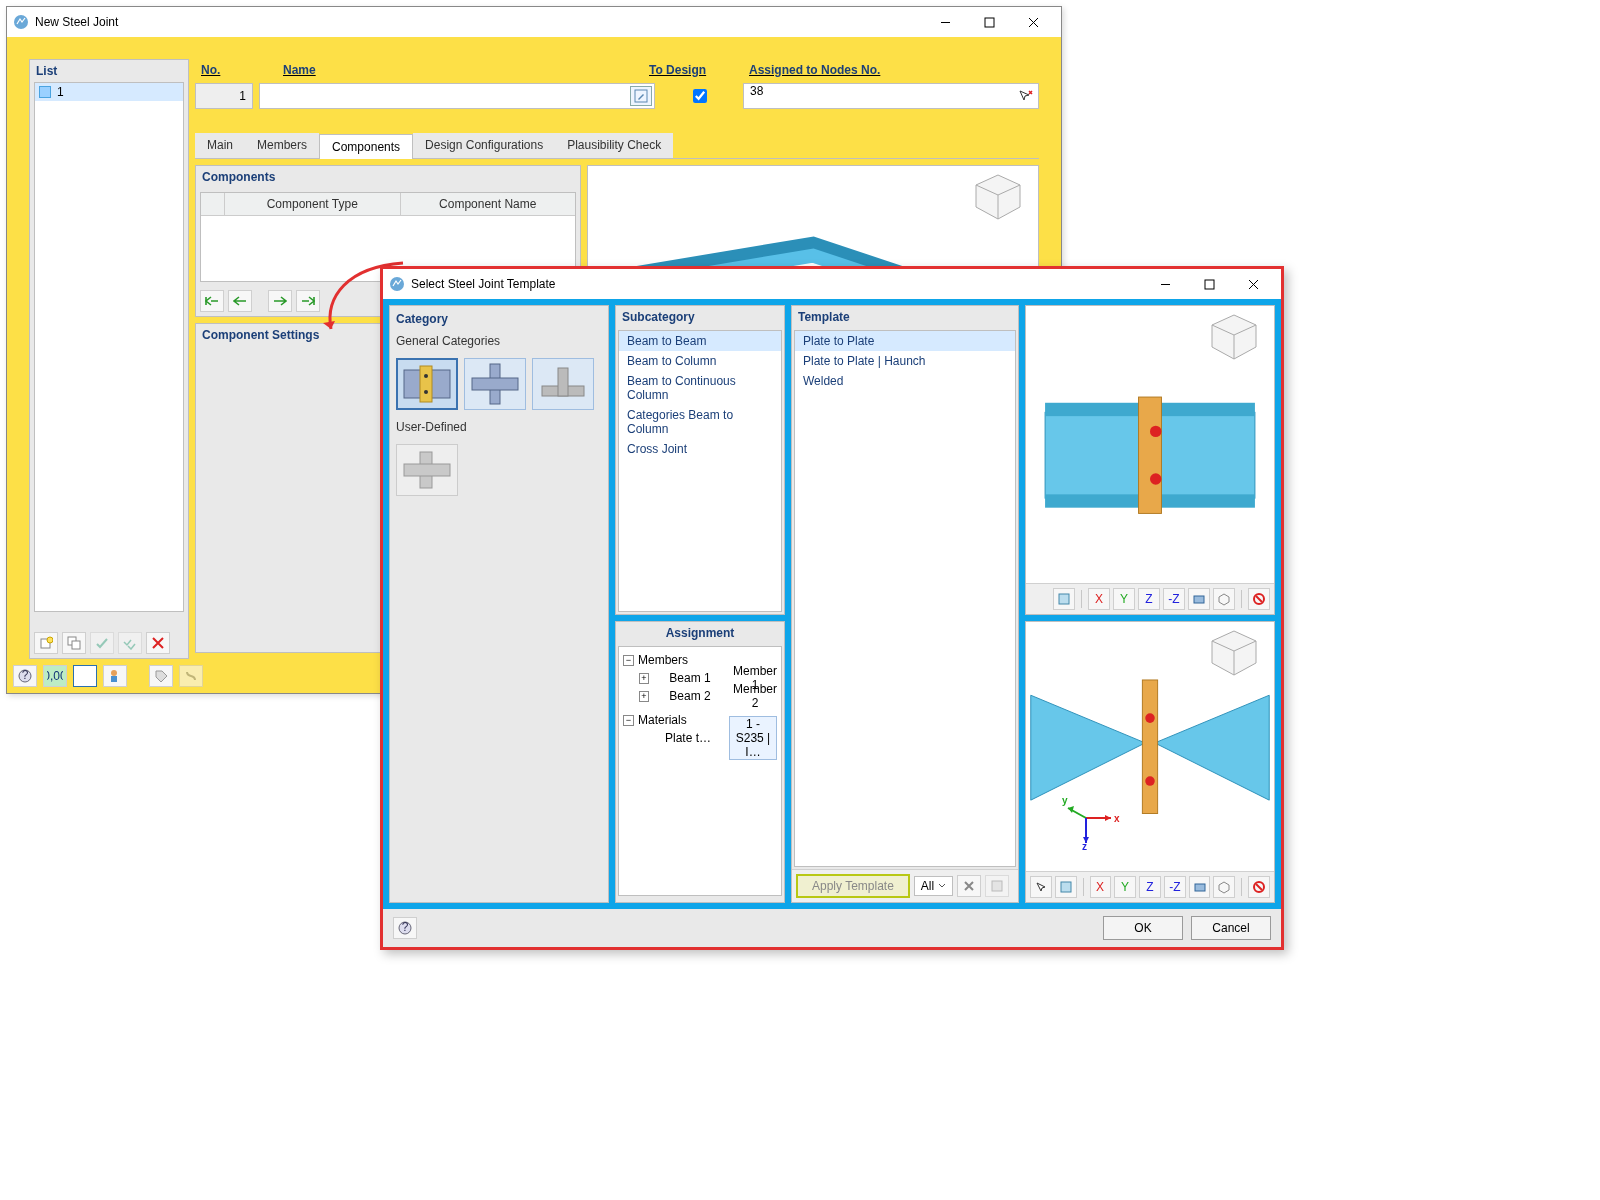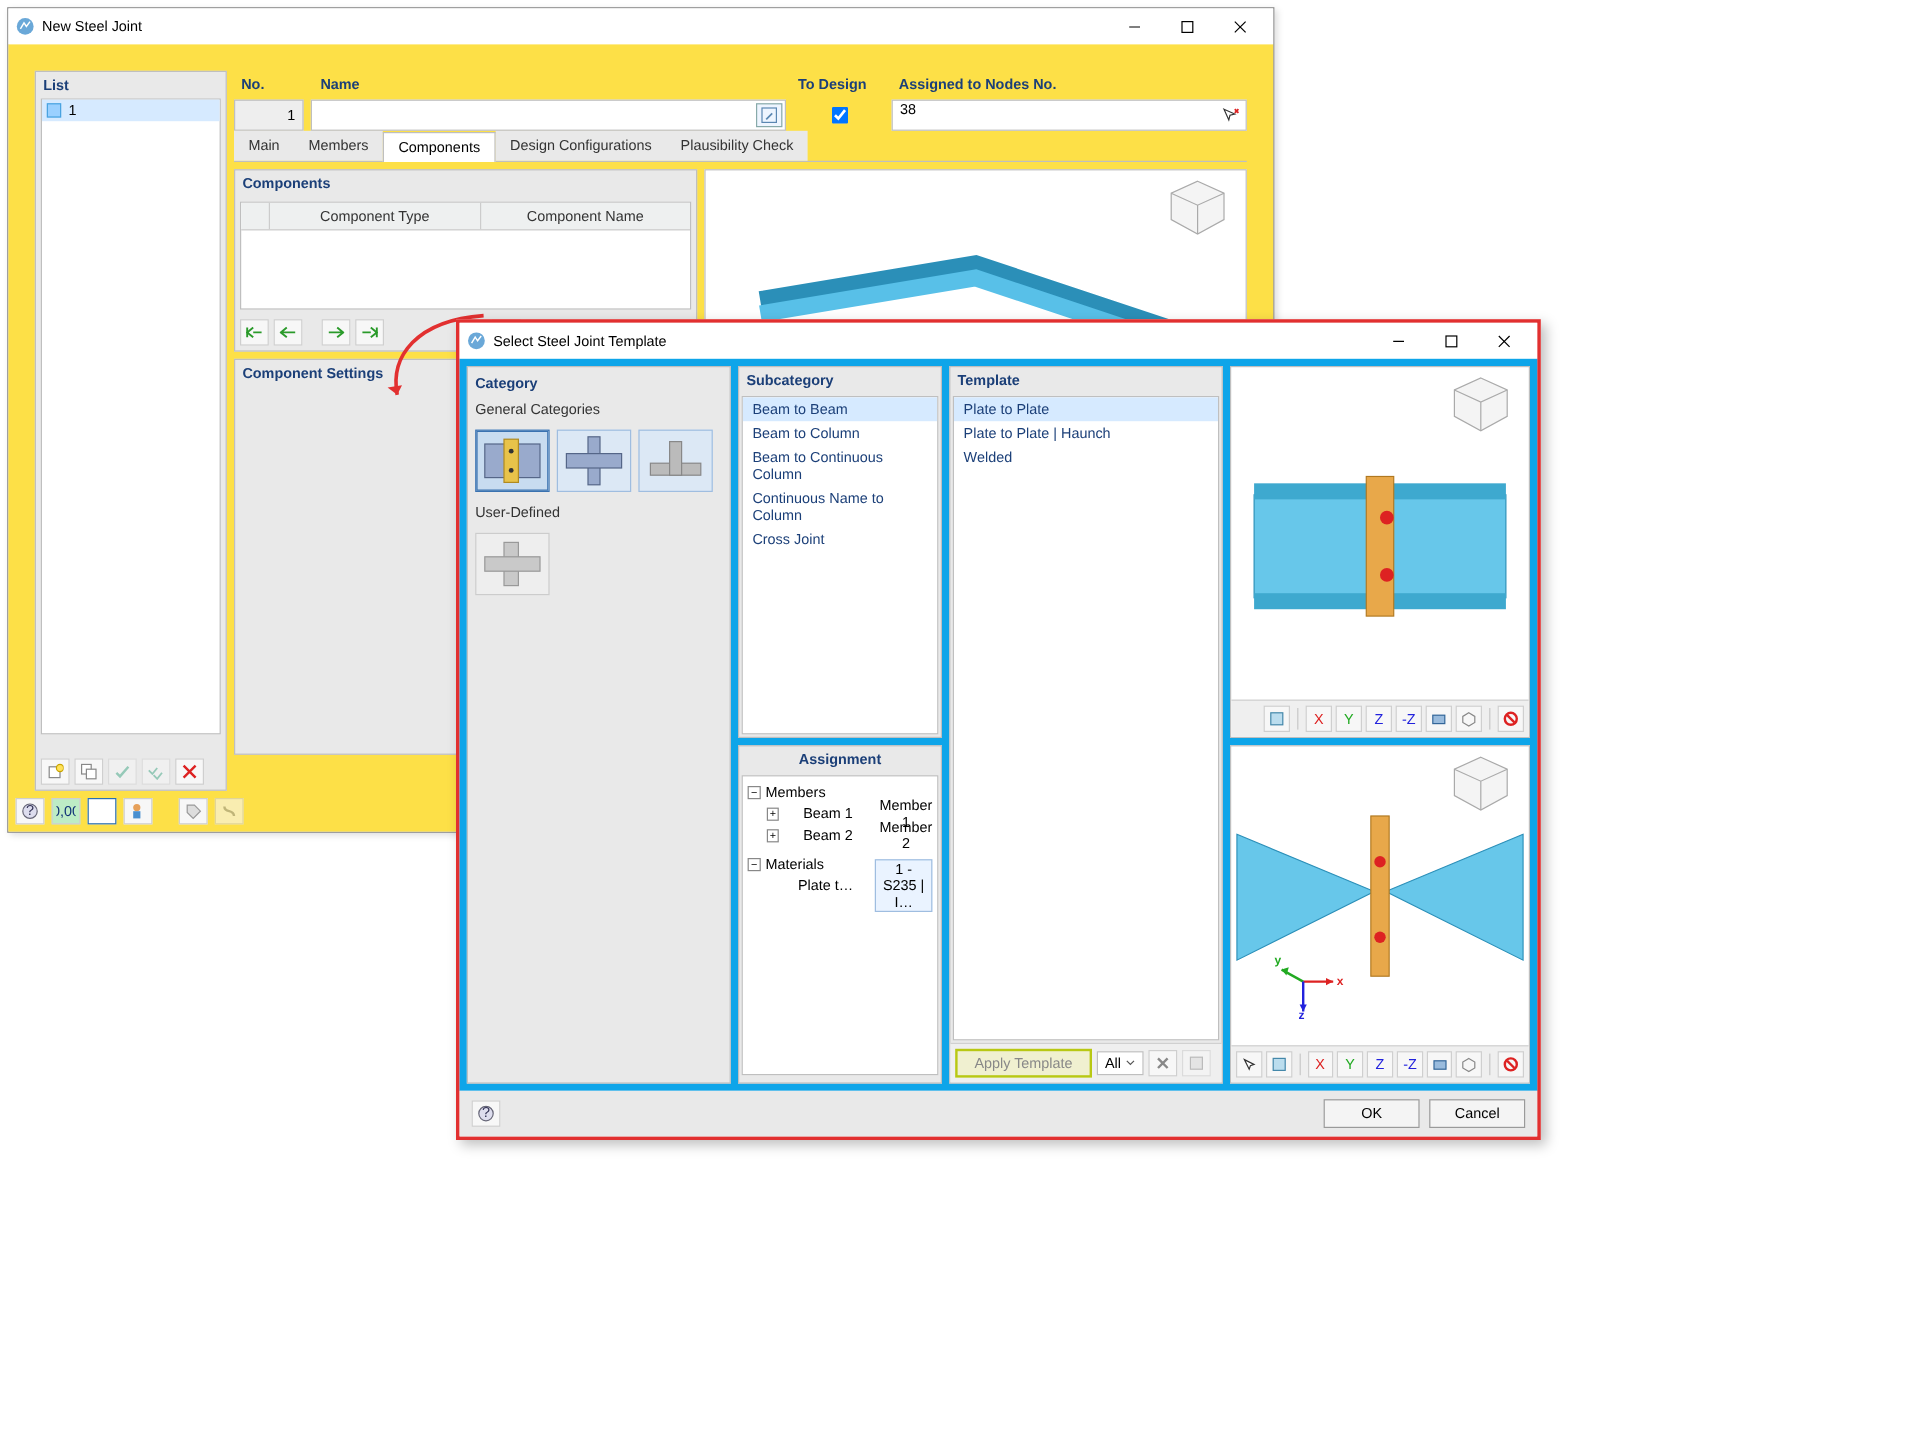--- a/index.html
+++ b/index.html
@@ -18,33 +18,33 @@
   
   .panel { background:#e9e9e9; border:1px solid #bfbfbf; }
   .group-label { color:#1b3f78; font-weight:600; padding:4px 6px; }
   
   
   .top-row { display:flex; gap:6px; }
   .list-panel { width:160px; height:600px; position:relative; }
   .list-panel .list-box { position:absolute; top:22px; left:4px; right:4px; height:530px; background:#fff; border:1px solid #bfbfbf; }
   .list-row { display:flex; align-items:center; height:18px; padding:0 4px; background:#d6eaff; }
   .list-row .sq { width:12px;height:12px;background:#9ad0ff;border:1px solid #4aa3e0;margin-right:6px; }
-  .hdr-row{display:flex;gap:8px;margin-bottom:2px;}
+  .hdr-row{display:flex;gap:24px;margin-bottom:2px;text-decoration:underline;}
   .val-row{display:flex;gap:6px;align-items:stretch;}
   .val-row .cell{height:26px;}
   .no-val{width:58px;background:#eee;border:1px solid #bfbfbf;display:flex;align-items:center;justify-content:flex-end;padding-right:6px;}
   .name-val{flex:1;background:#fff;border:1px solid #bfbfbf;position:relative;}
   .name-val .edit-btn{position:absolute;right:2px;top:2px;width:22px;height:20px;border:1px solid #8aa;background:#eef5ff;display:flex;align-items:center;justify-content:center;}
   .td-val{width:76px;display:flex;align-items:center;justify-content:center;}
   .nodes-val{width:296px;background:#fff;border:1px solid #bfbfbf;position:relative;display:flex;padding-left:6px;}
   .nodes-val .pick-btn{position:absolute;right:2px;top:2px;width:22px;height:20px;display:flex;align-items:center;justify-content:center;}
   input[type=checkbox]{width:14px;height:14px;}
   
   
-  .tabs{display:flex;margin-top:0;border-bottom:1px solid #bfbfbf;}
+  .tabs{display:flex;margin-top:24px;border-bottom:1px solid #bfbfbf;}
   .tab{padding:5px 12px;color:#333;background:#e9e9e9;}
   .tab.active{background:#fff;border-top:1px solid #bfbfbf;border-left:1px solid #bfbfbf;border-right:1px solid #bfbfbf;position:relative;top:1px;color:#000;font-weight:500;}
   
   .comp-area{display:flex;gap:6px;margin-top:6px;}
   .comp-left{width:386px;}
   .comp-right{flex:1;height:500px;background:#fff;border:1px solid #bfbfbf;position:relative;overflow:hidden;}
   
   .comp-table{background:#fff;border:1px solid #bfbfbf;height:90px;margin:4px;}
   .comp-th{display:flex;background:#eef0f0;border-bottom:1px solid #ccc;}
   .comp-th div{flex:1;text-align:center;padding:4px 0;border-right:1px solid #ccc;color:#333;}
@@ -394,21 +394,21 @@
       </div>
     </div>
 
     <div class="col mid-col">
       <div class="panel" style="flex:1;display:flex;flex-direction:column">
         <div class="group-label">Subcategory</div>
         <div class="listbox" style="margin:2px">
           <div class="li sel">Beam to Beam</div>
           <div class="li">Beam to Column</div>
           <div class="li">Beam to Continuous Column</div>
-          <div class="li">Continuous Name to Column</div>
+          <div class="li">Categories Beam to Column</div>
           <div class="li">Cross Joint</div>
         </div>
       </div>
       <div class="panel assign-panel">
         <div class="group-label">Assignment</div>
         <div class="tree">
           <div class="node">
               <span class="tw">−</span>
               <span>Members</span>
             </div>

